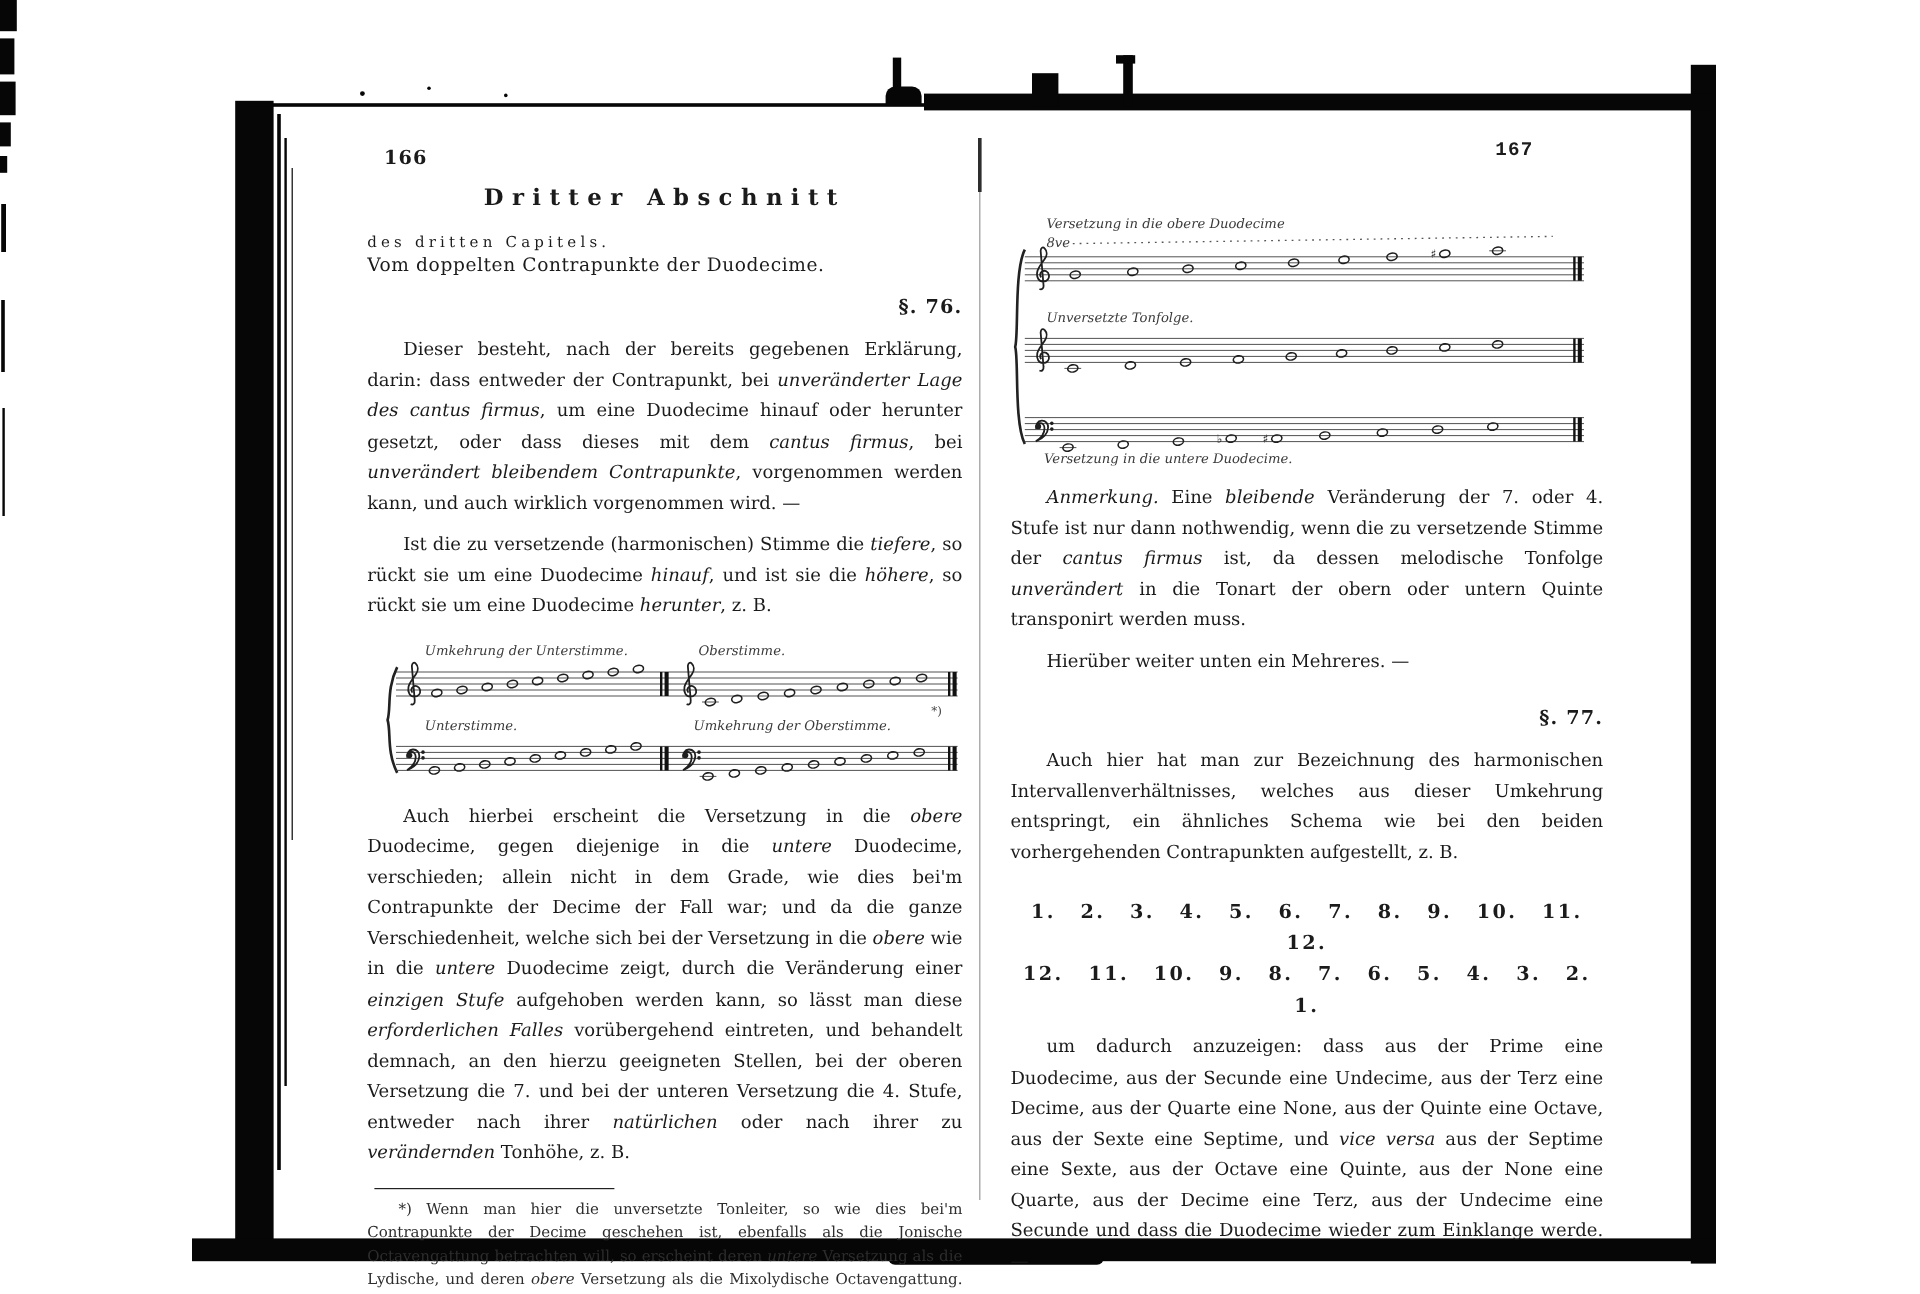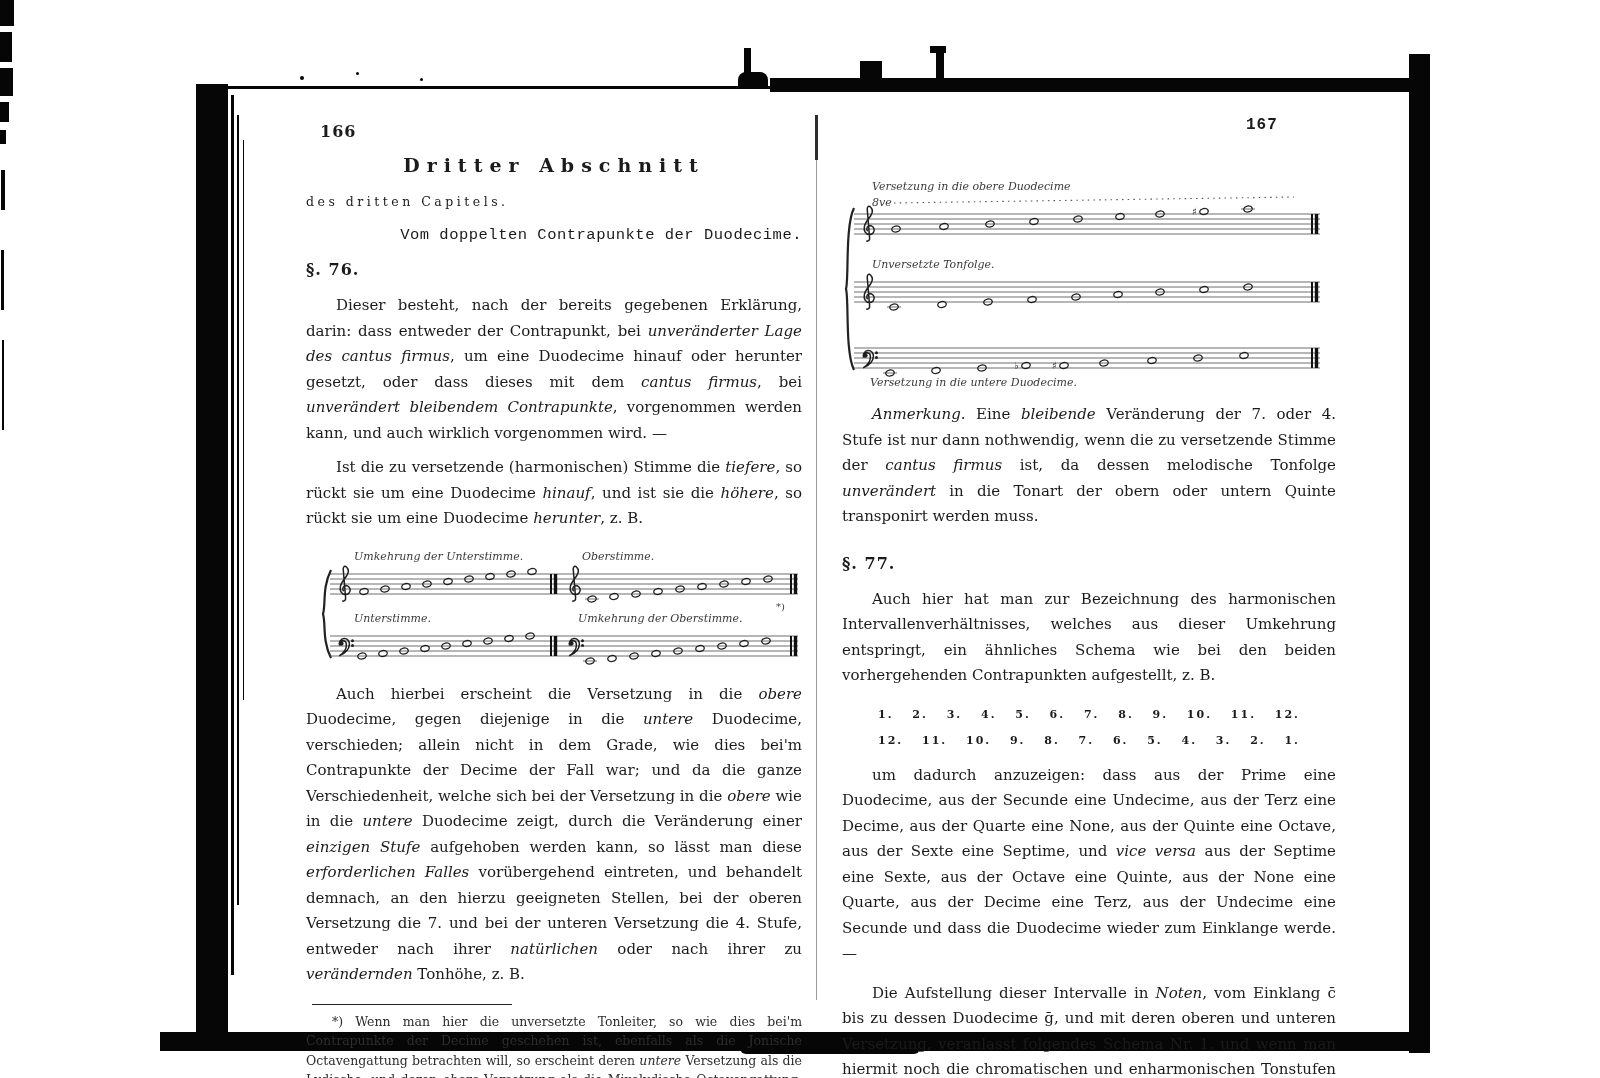--- a/index.html
+++ b/index.html
@@ -37,28 +37,28 @@
   .binding-top{left:815px;top:115px;width:3px;height:45px;background:#2e2e2e;}
   
   .page{position:absolute;}
   .page-left{left:306px;top:100px;width:496px;}
   .page-right{left:842px;top:100px;width:494px;}
   .pagenum{position:absolute;font-size:16px;font-weight:bold;letter-spacing:1px;}
   .pn-left{left:320px;top:122px;}
   .pn-right{left:1246px;top:116px;font-family:Liberation Mono, monospace;}
   .h-section{font-size:19px;font-weight:bold;letter-spacing:7px;text-align:center;margin:54px 0 0 0;}
   .h-sub{font-size:12.5px;letter-spacing:3.5px;text-align:left;margin:18px 0 0 0;}
-  .h-title{font-size:15.5px;letter-spacing:0.5px;text-align:right;margin:17px 0 0 0;font-family:Liberation Mono, monospace;}
-  .h-para{font-size:16px;font-weight:bold;letter-spacing:1px;text-align:left;margin:16px 0 0 0;}
+  .h-title{font-size:15.5px;letter-spacing:0.5px;text-align:left;margin:3px 0 0 0;}
+  .h-para{font-size:16px;font-weight:bold;letter-spacing:1px;text-align:right;margin:16px 0 0 0;}
   .bodytext{font-size:15px;line-height:25.5px;text-align:justify;margin:14px 0 0 0;text-indent:30px;}
   .tight{margin-top:9px;}
   .it{font-style:italic;}
   .fnrule{width:200px;border:none;border-top:1.5px solid #222;margin:16px 0 0 6px;}
   .footnote{font-size:12.5px;line-height:19.5px;text-align:justify;margin:7px 0 0 0;text-indent:26px;color:#2d2d2d;}
-  .numrow{text-align:center;font-weight:bold;font-size:11px;letter-spacing:2px;word-spacing:13px;line-height:26px;margin:13px 0 0 0;}
+  .numrow{text-align:center;font-weight:bold;font-size:16px;letter-spacing:2px;word-spacing:13px;line-height:26px;margin:24px 0 0 0;}
   
   svg.music{display:block;}
   .m-left{margin:12px 0 0 12px;}
   .m-right{margin:80px 0 0 0;}
   .sline{stroke:#4a4a4a;stroke-width:0.8;}
   .note{fill:none;stroke:#1f1f1f;stroke-width:1.3;}
   .clef{fill:none;stroke:#1f1f1f;stroke-width:1.5;}
   .cleff{fill:none;stroke:#1f1f1f;stroke-width:1.5;}
   .mlabel{font-size:11px;font-style:italic;fill:#3a3a3a;font-family:"DejaVu Serif",serif;}
   .acc{font-size:10px;fill:#1f1f1f;font-family:"DejaVu Sans",sans-serif;}
@@ -250,19 +250,20 @@
       <text x="172" y="189" class="acc">♭</text>
       <ellipse cx="222" cy="185.5" rx="4.3" ry="3" class="note" transform="rotate(-12 222 185.5)"></ellipse>
       <text x="210" y="189" class="acc">♯</text>
       <ellipse cx="262" cy="183" rx="4.3" ry="3" class="note" transform="rotate(-12 262 183)"></ellipse>
       <ellipse cx="310" cy="180.5" rx="4.3" ry="3" class="note" transform="rotate(-12 310 180.5)"></ellipse>
       <ellipse cx="356" cy="178" rx="4.3" ry="3" class="note" transform="rotate(-12 356 178)"></ellipse>
       <ellipse cx="402" cy="175.5" rx="4.3" ry="3" class="note" transform="rotate(-12 402 175.5)"></ellipse>
       <text x="28" y="206" class="mlabel">Versetzung in die untere Duodecime.</text>
     </svg>
   <p class="bodytext"><span class="it">Anmerkung.</span><span>  Eine </span><span class="it">bleibende</span><span> Veränderung der 7. oder 4. Stufe ist nur dann nothwendig, wenn die zu versetzende Stimme der </span><span class="it">cantus firmus</span><span> ist, da dessen melodische Tonfolge </span><span class="it">unverändert</span><span> in die Tonart der obern oder untern Quinte transponirt werden muss.</span></p>
+  <p class="bodytext tight"><span>Hierüber weiter unten ein Mehreres. —</span></p>
   <div class="h-para" style="margin-top:24px;">§. 77.</div>
   <p class="bodytext"><span>Auch hier hat man zur Bezeichnung des harmonischen Intervallenverhältnisses, welches aus dieser Umkehrung entspringt, ein ähnliches Schema wie bei den beiden vorhergehenden Contrapunkten aufgestellt, z. B.</span></p>
   <div class="numrow">1.  2.  3.  4.  5.  6.  7.  8.  9.  10.  11.  12.</div>
   <div class="numrow" style="margin-top:0;">12.  11.  10.  9.  8.  7.  6.  5.  4.  3.  2.  1.</div>
   <p class="bodytext tight"><span>um dadurch anzuzeigen: dass aus der Prime eine Duodecime, aus der Secunde eine Undecime, aus der Terz eine Decime, aus der Quarte eine None, aus der Quinte eine Octave, aus der Sexte eine Septime, und </span><span class="it">vice versa</span><span> aus der Septime eine Sexte, aus der Octave eine Quinte, aus der None eine Quarte, aus der Decime eine Terz, aus der Undecime eine Secunde und dass die Duodecime wieder zum Einklange werde. —</span></p>
   <p class="bodytext"><span>Die Aufstellung dieser Intervalle in </span><span class="it">Noten</span><span>, vom Einklang c̄ bis zu dessen Duodecime ḡ, und mit deren oberen und unteren Versetzung, veranlasst folgendes Schema Nr. 1. und wenn man hiermit noch die chromatischen und enharmonischen Tonstufen von </span></p>
 </div>
 
 </body></html>

